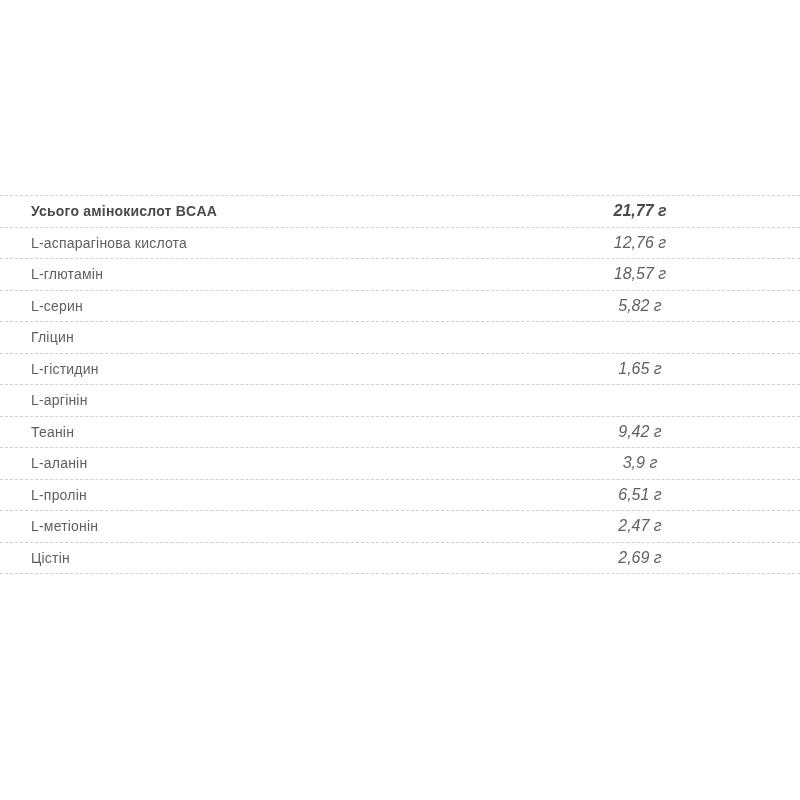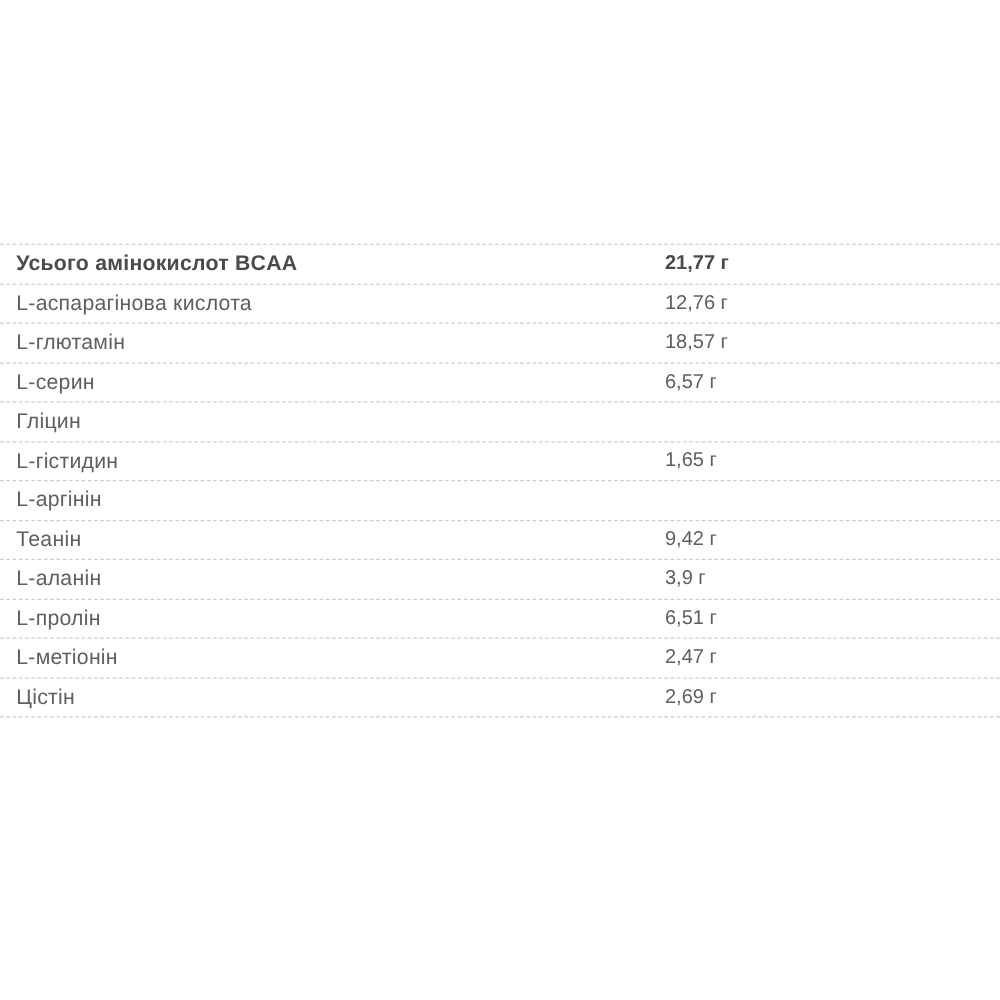--- a/index.html
+++ b/index.html
@@ -22,33 +22,35 @@
     border-top:1px dashed var(--divider);
   }
   .row{
     position:relative;
     height:31.5px;
     display:flex;
     align-items:center;
     border-bottom:1px dashed var(--divider);
   }
   .label{
-    margin-left:13px;
-    font-size:17px;
+    margin-left:31px;
+    font-size:14px;
     color:var(--row-text);
     letter-spacing:0.2px;
     white-space:nowrap;
   }
   .value{
     position:absolute;
-    left:532px;
+    left:555px;
     width:170px;
+    text-align:center;
     font-size:16px;
     color:var(--row-text);
     white-space:nowrap;
+    font-style:italic;
   }
   .row.header .label{
     font-weight:bold;
     color:var(--header-text);
   }
   .row.header .value{
     font-weight:bold;
     color:var(--header-text);
   }
 </style>
@@ -66,21 +68,21 @@
     <span class="value">12,76 г</span>
   </div>
 
   <div class="row">
     <span class="label">L-глютамін</span>
     <span class="value">18,57 г</span>
   </div>
 
   <div class="row">
     <span class="label">L-серин</span>
-    <span class="value">6,57 г</span>
+    <span class="value">5,82 г</span>
   </div>
 
   <div class="row">
     <span class="label">Гліцин</span>
   </div>
 
   <div class="row">
     <span class="label">L-гістидин</span>
     <span class="value">1,65 г</span>
   </div>

